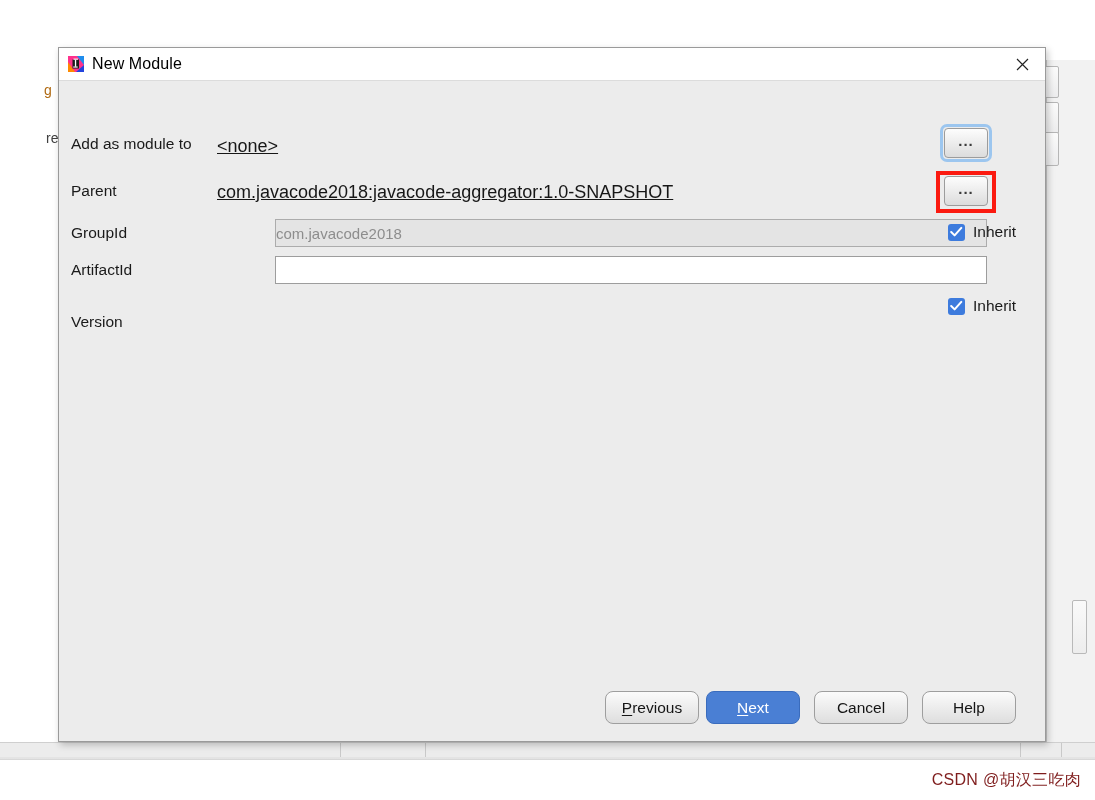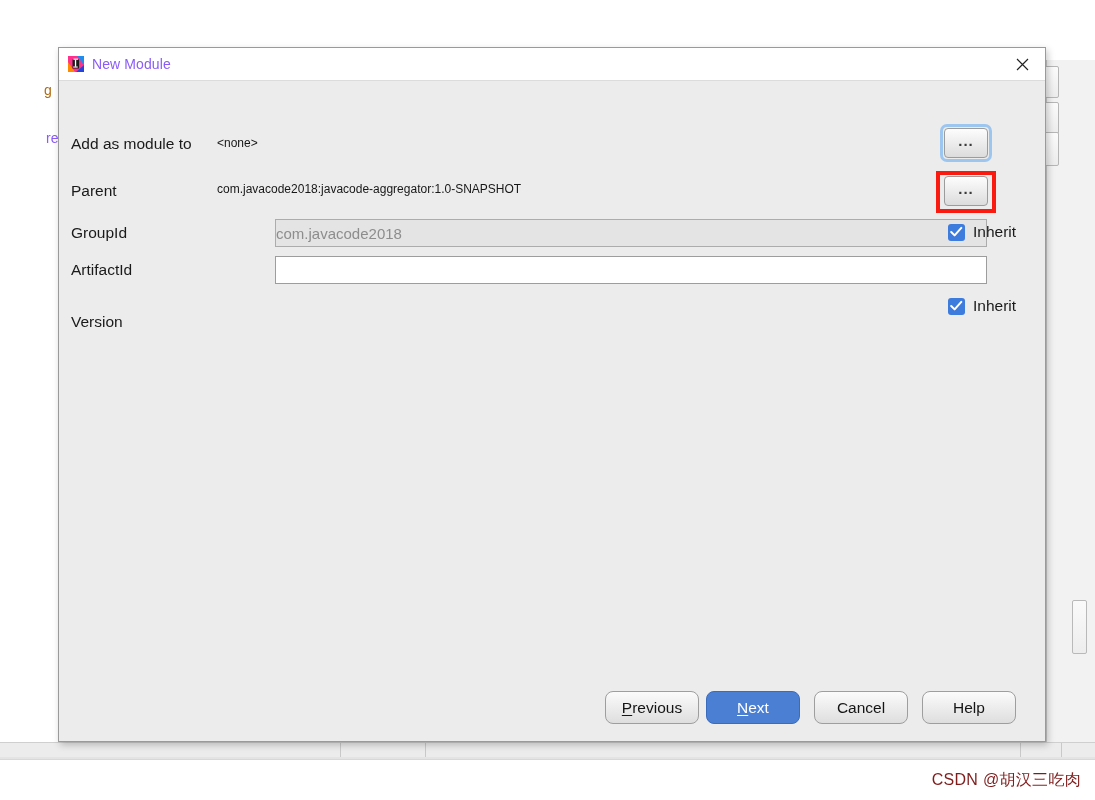--- a/index.html
+++ b/index.html
@@ -25,21 +25,21 @@
   .bg-panel-left {
     position: absolute;
     left: 0; top: 60px;
     width: 60px; height: 682px;
     background: #ffffff;
     border-right: 1px solid #c4c4c4;
   }
   .bg-clip-text {
     position: absolute;
     font-size: 14px;
-    color: #8b5cf6;
+    color: #404040;
     white-space: nowrap;
     overflow: hidden;
   }
   .bg-clip-text.orange { color: #b06a12; }
   .bg-right-rail {
     position: absolute;
     right: 0; top: 60px;
     width: 48px; height: 682px;
     background: #f2f2f2;
     border-left: 1px solid #c8c8c8;
@@ -98,22 +98,22 @@
     box-sizing: border-box;
   }
   #app-icon {
     width: 16px; height: 16px;
     margin-left: 9px;
     margin-right: 8px;
     position: relative;
     flex: none;
   }
   #title-text {
-    font-size: 14px;
-    color: #8b5cf6;
+    font-size: 16px;
+    color: #000000;
     letter-spacing: 0.1px;
   }
   #close-btn {
     position: absolute;
     right: 0; top: 0;
     width: 46px; height: 32px;
     display: flex;
     align-items: center;
     justify-content: center;
     cursor: pointer;
@@ -129,23 +129,24 @@
 
   .row-label {
     position: absolute;
     font-size: 15.5px;
     color: #1a1a1a;
     white-space: nowrap;
     text-align: center;
   }
   .row-value {
     position: absolute;
-    font-size: 12px;
+    font-size: 18px;
     color: #171717;
     white-space: nowrap;
+    text-decoration: underline;
   }
 
   .text-field {
     position: absolute;
     left: 216px;
     width: 712px;
     height: 28px;
     box-sizing: border-box;
     border: 1px solid #acacac;
     font-size: 15px;

